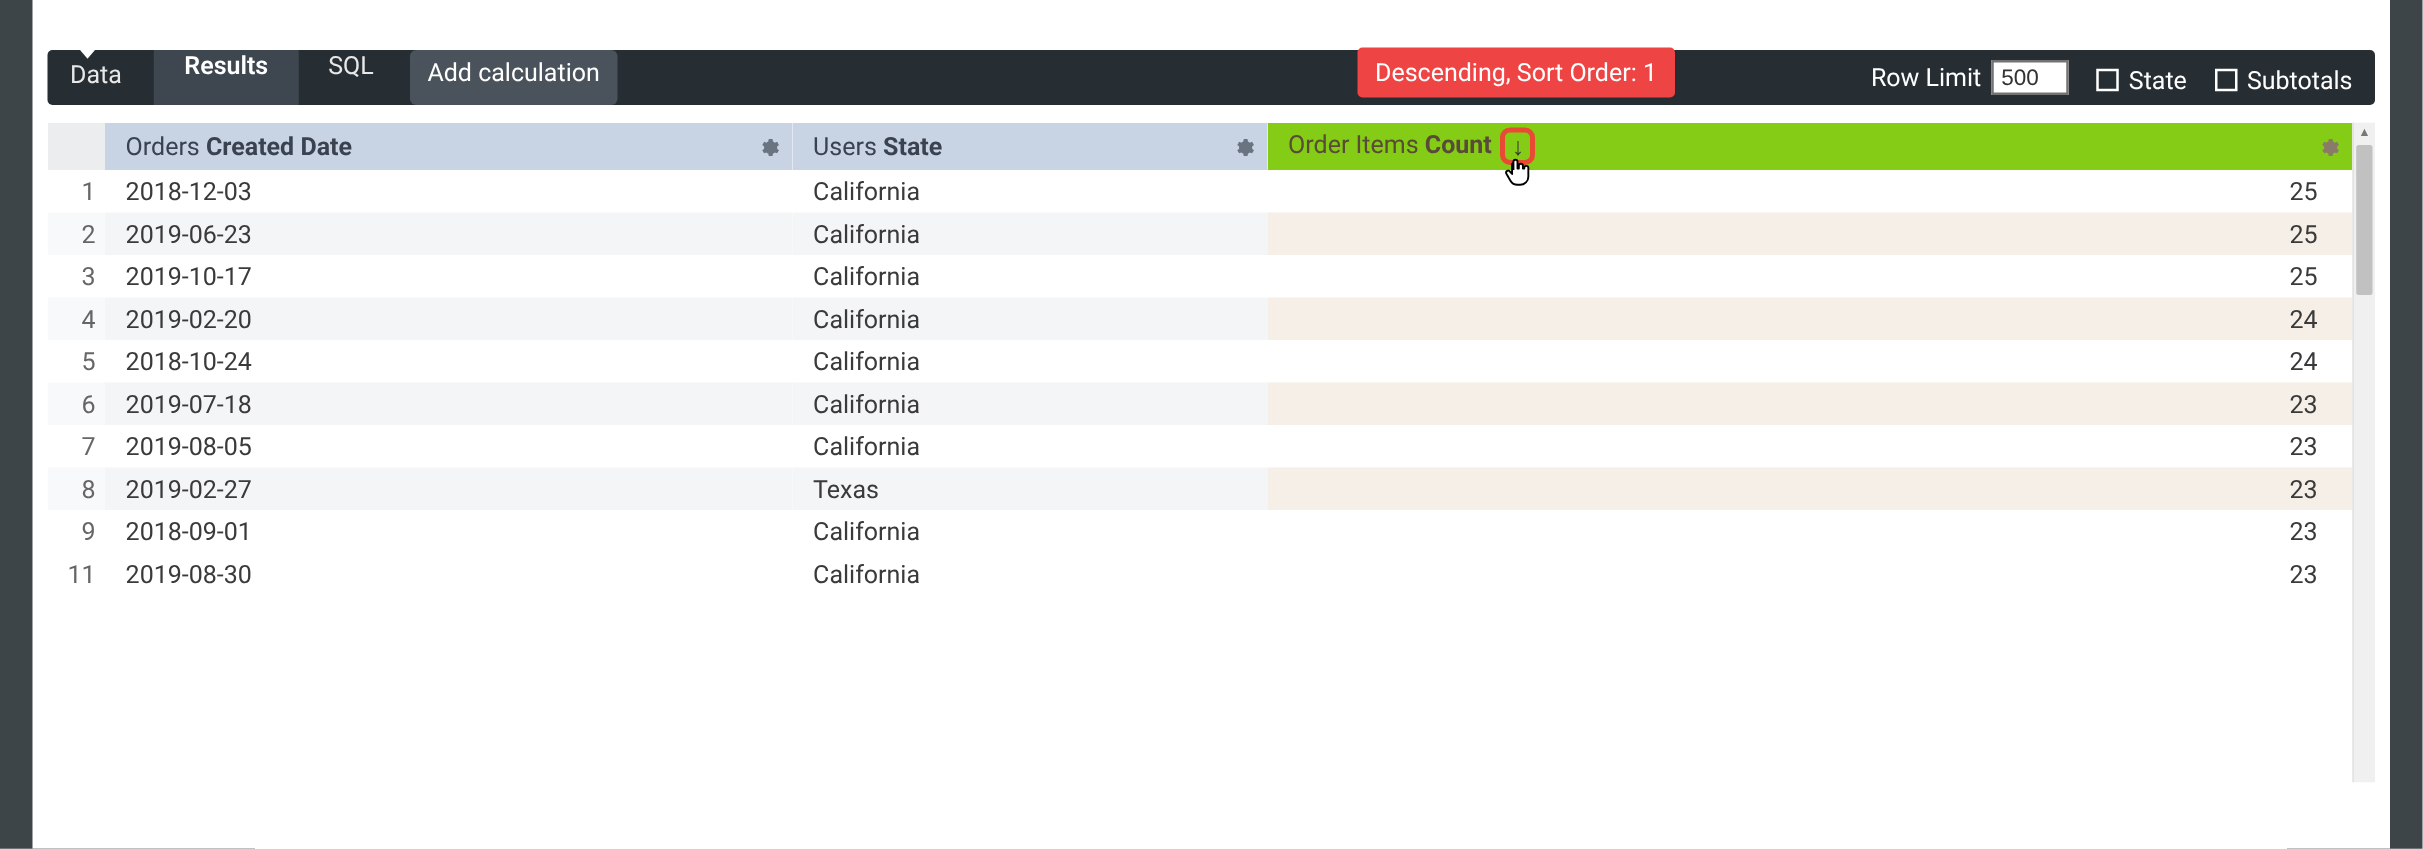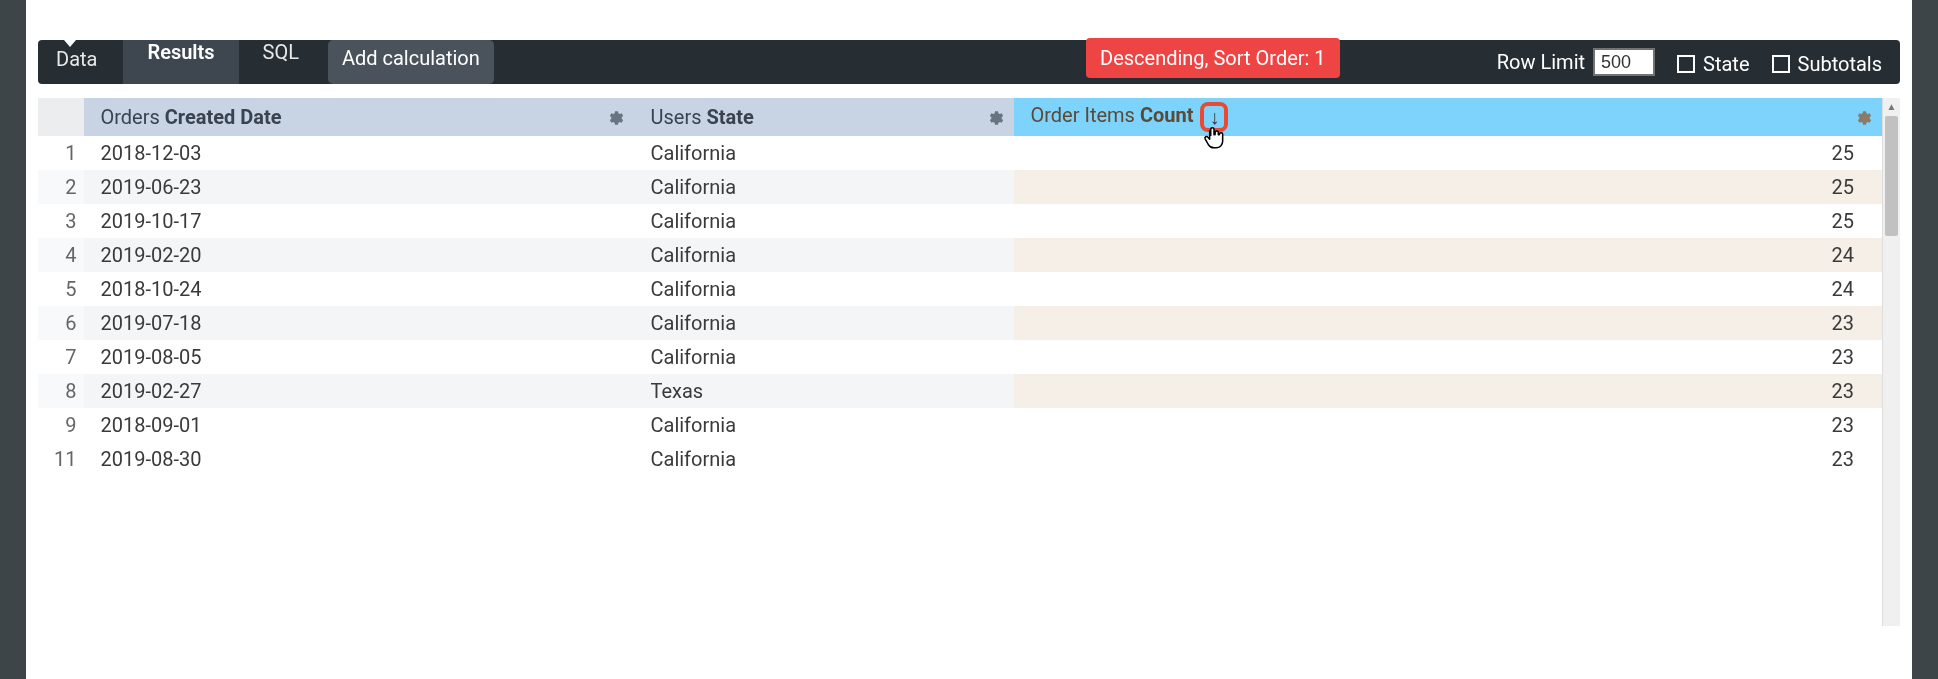--- a/index.html
+++ b/index.html
@@ -114,21 +114,21 @@
     height: 34px;
     font-weight: 400;
     border: none;
   }
   .grid thead th {
     height: 38px;
     position: relative;
   }
   th.rownum-h { width: 42px; background: #ecedef; }
   th.dim-h { background: #c8d4e4; color: #3a4250; }
-  th.meas-h { background: #7dd3fc; color: #5a4a38; }
+  th.meas-h { background: #84cc16; color: #5a4a38; }
   .emph { font-weight: 700; }
   .gear {
     position: absolute;
     right: 10px; top: 50%; transform: translateY(-50%);
     width: 18px; height: 18px;
     color: #6a7380;
     cursor: pointer;
   }
   .meas-h .gear { color: #8a7a68; }
   .sort-box {

